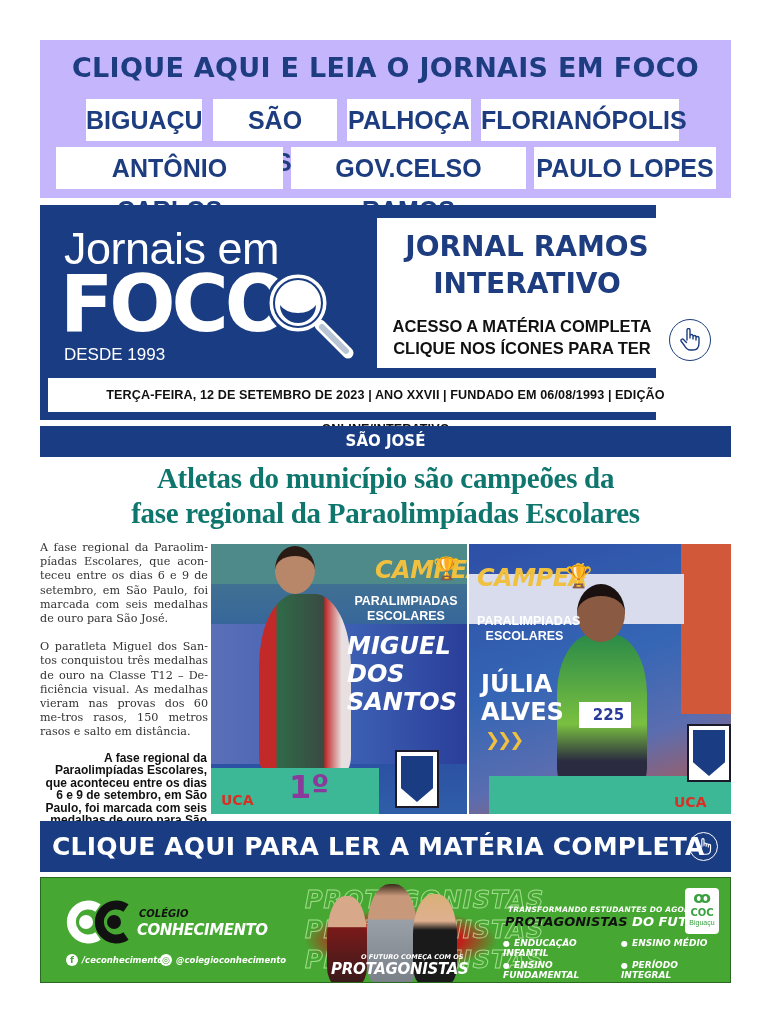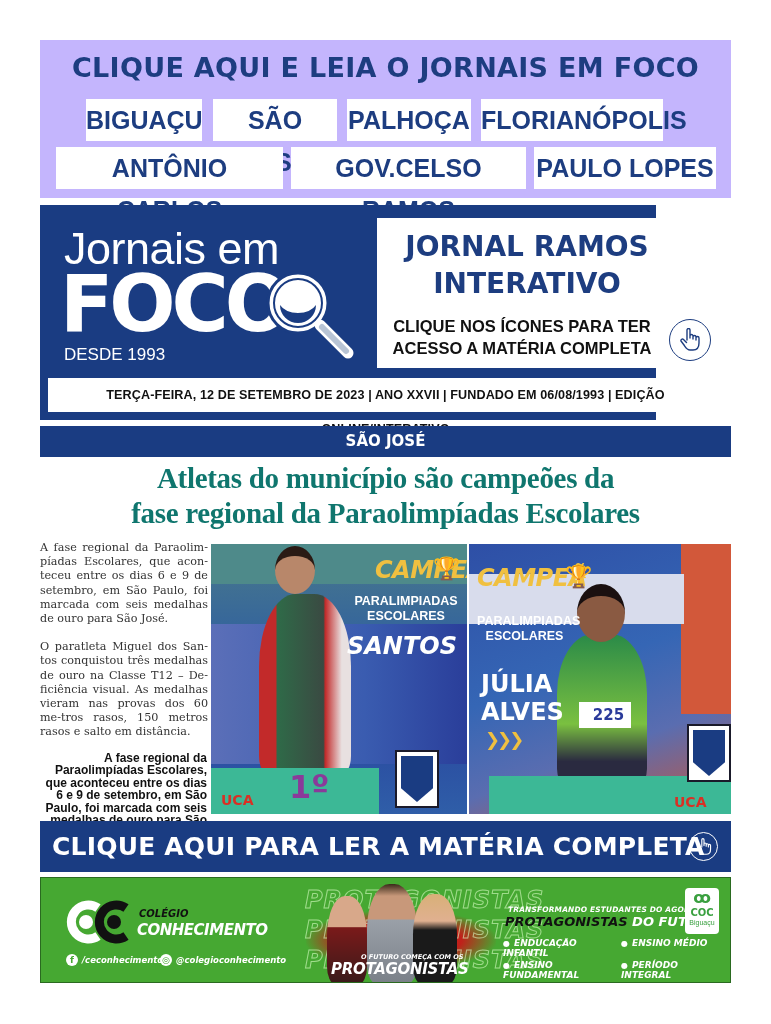--- a/index.html
+++ b/index.html
@@ -73,21 +73,21 @@
   .ad-coc .loc { color: #3aa040; font-family: "Liberation Sans", sans-serif; font-size: 7px; line-height: 9px; }
 </style>
 </head>
 <body>
 
 <div class="top-banner">
   <div class="top-title">CLIQUE AQUI E LEIA O JORNAIS EM FOCO</div>
   <div class="city" style="left:46px; top:59px; width:116px;">BIGUAÇU</div>
   <div class="city" style="left:173px; top:59px; width:124px;">SÃO JOSÉ</div>
   <div class="city" style="left:307px; top:59px; width:124px;">PALHOÇA</div>
-  <div class="city" style="left:441px; top:59px; width:182px;">FLORIANÓPOLIS</div>
+  <div class="city" style="left:441px; top:59px; width:198px;">FLORIANÓPOLIS</div>
   <div class="city" style="left:16px; top:107px; width:227px;">ANTÔNIO CARLOS</div>
   <div class="city" style="left:251px; top:107px; width:235px;">GOV.CELSO RAMOS</div>
   <div class="city" style="left:494px; top:107px; width:182px;">PAULO LOPES</div>
 </div>
 
 <div class="masthead">
   <div>
     <div class="logo-jornais">Jornais em</div>
     <div class="logo-foco">FOCO</div>
     <svg class="magnifier" viewBox="0 0 100 100">
@@ -99,22 +99,22 @@
     </svg>
     <div class="logo-since">DESDE 1993</div>
   </div>
 
   <div class="interactive-box">
     <div class="interactive-title">
       <div>JORNAL RAMOS</div>
       <div>INTERATIVO</div>
     </div>
     <div class="interactive-sub">
+      <div>ACESSO A MATÉRIA COMPLETA</div>
       <div>CLIQUE NOS ÍCONES PARA TER</div>
-      <div>ACESSO A MATÉRIA COMPLETA</div>
     </div>
     <div class="hand-circle">
       <svg width="22" height="24" viewBox="0 0 22 24">
           <path d="M8 2 v10 M8 2 a1.5 1.5 0 0 1 3 0 v8 M11 8 a1.5 1.5 0 0 1 3 0 v3 M14 9 a1.5 1.5 0 0 1 3 0 v3 M17 10 a1.5 1.5 0 0 1 3 0 v5 c0 4 -2 7 -6 7 h-3 c-3 0 -4 -2 -6 -5 l-3 -4 a1.5 1.5 0 0 1 2.5 -1.5 l3 3" fill="none" stroke="#1d3d80" stroke-width="1.4" stroke-linecap="round" stroke-linejoin="round"></path>
         </svg>
     </div>
   </div>
 
   <div class="dateline">TERÇA-FEIRA, 12 DE SETEMBRO DE 2023 | ANO XXVII | FUNDADO EM 06/08/1993 | EDIÇÃO ONLINE/INTERATIVO</div>
 </div>
@@ -139,20 +139,21 @@
   <div style="position:absolute; left:0; top:80px; width:100%; height:140px; background:linear-gradient(90deg,#5b6fb8,#3a5cb0 60%,#2a3e9a);"></div>
   <div class="ph-person" style="left:48px; top:50px; width:92px; height:180px; background:linear-gradient(90deg,#c22a2a 0%, #c22a2a 18%, #2f6a48 20%, #3a4a42 70%, #c22a2a 72%, #e8e0e0 90%);"></div>
   <div style="position:absolute; left:64px; top:2px; width:40px; height:48px; border-radius:50%; background:#b8876a; border-top:10px solid #2a1a14;"></div>
   <div class="ph-champ" style="left:124px; top:12px;margin-left:40px;">CAMPEÃO</div>
   <div class="trophy" style="left:222px; top:12px;">🏆</div>
   <div class="ph-event" style="left:140px; top:50px; width:110px;">
     <div>PARALIMPIADAS</div>
       <div>ESCOLARES</div>
   </div>
   <div class="ph-name" style="left:136px; top:88px; font-style:italic;">
+    <div>MIGUEL DOS</div>
       <div>SANTOS</div>
   </div>
   <div class="ph-podium" style="left:0; top:224px; width:168px; height:46px;"></div>
   <div style="position:absolute; left:78px; top:224px; color:#8a3a9a; font-family:'DejaVu Sans',sans-serif; font-weight:bold; font-size:32px;">1º</div>
   <div class="ph-uca" style="left:10px; top:248px;">UCA</div>
   <div class="ph-team" style="left:184px; top:206px;">
       <div class="ph-team-inner"></div>
     </div>
 </div>
 

